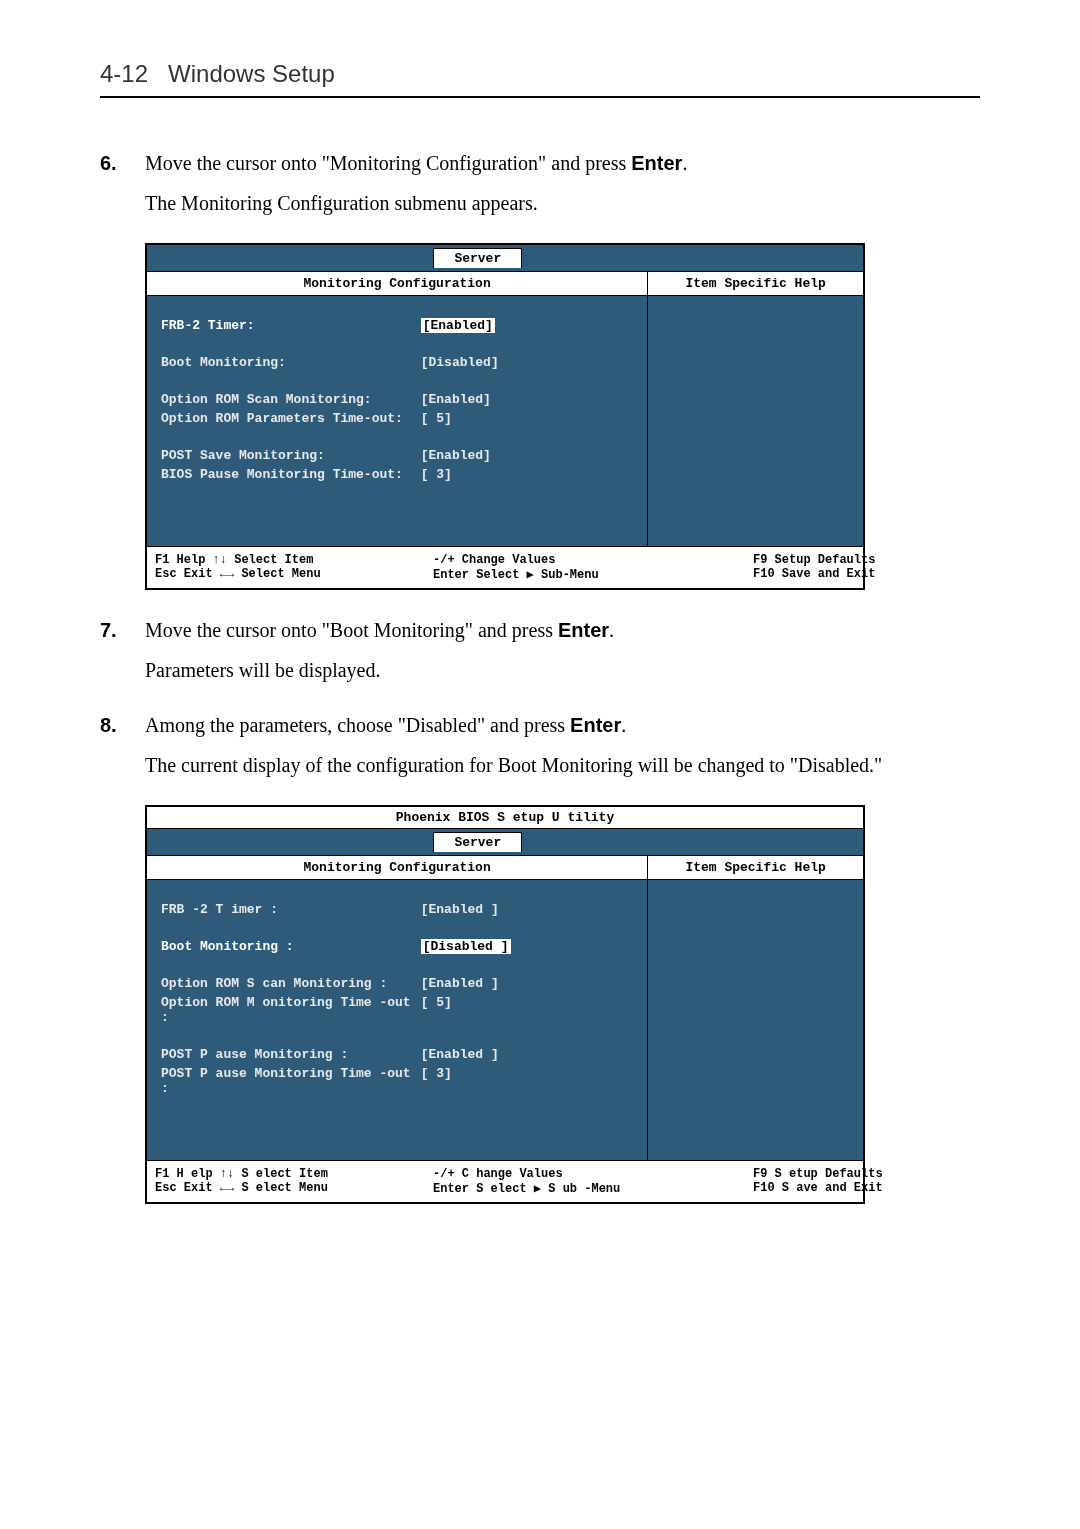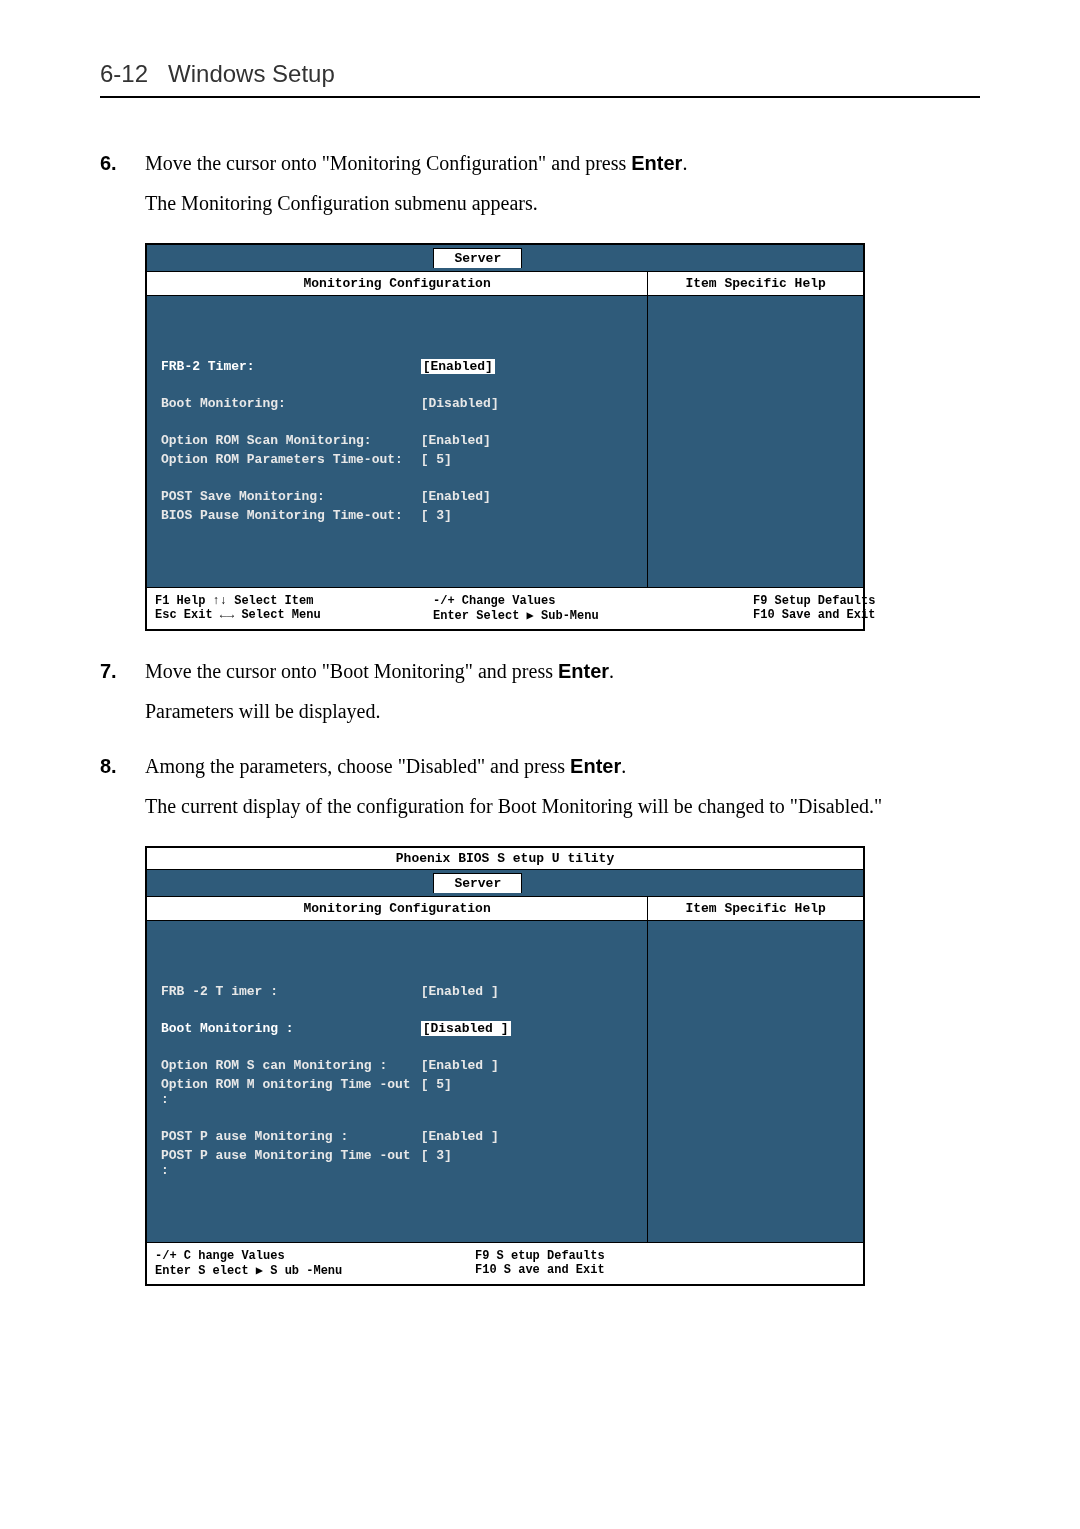--- a/index.html
+++ b/index.html
@@ -88,21 +88,20 @@
     color: #000;
     font-weight: bold;
     text-align: center;
     padding: 4px 4px;
     border-bottom: 1px solid #000;
   }
   .bios .settings {
     padding: 18px 14px 60px 14px;
     min-height: 250px;
     box-sizing: border-box;
-    margin-top: 41px;
   }
   .bios .row {
     display: flex;
     margin: 4px 0;
   }
   .bios .row .label { flex: 0 0 55%; font-weight: bold; }
   .bios .row .val   { flex: 0 0 45%; font-weight: bold; }
   .bios .row.hl .label { color: #fff; }
   .bios .row .val .selected {
     background: #fff; color: #000; padding: 0 2px;
@@ -119,21 +118,21 @@
   .bios .footer .col { padding-right: 18px; }
   .bios .footer .c1 { flex: 0 0 32%; }
   .bios .footer .c2 { flex: 0 0 38%; }
   .bios .footer .c3 { flex: 0 0 30%; }
   .gap { height: 14px; }
 </style>
 </head>
 <body>
 
 <div class="page-header">
-  <span>6-12</span>&nbsp;&nbsp;
+  <span>4-12</span>&nbsp;&nbsp;
   <span>Windows Setup</span>
 </div>
 
 <div class="step">
   <div class="num">6.</div>
   <div class="body">
     <span>Move the cursor onto "Monitoring Configuration" and press </span><b class="enter">Enter</b><span>.</span>
   </div>
 </div>
 <div class="after">The Monitoring Configuration submenu appears.</div>
@@ -249,20 +248,24 @@
           <div class="val">[   3]</div>
         </div>
       </div>
     </div>
     <div class="help">
       <div class="subhdr">Item  Specific  Help</div>
       <div class="settings"></div>
     </div>
   </div>
   <div class="footer">
+    <div class="col c1">
+      <div>F1  H elp       ↑↓  S elect  Item</div>
+      <div>Esc  Exit      ←→ S elect  Menu</div>
+    </div>
     <div class="col c2">
       <div>-/+    C hange  Values</div>
       <div>Enter  S elect     ▶ S ub -Menu</div>
     </div>
     <div class="col c3">
       <div>F9 S etup  Defaults</div>
       <div>F10 S ave  and  Exit</div>
     </div>
   </div>
 </div>

